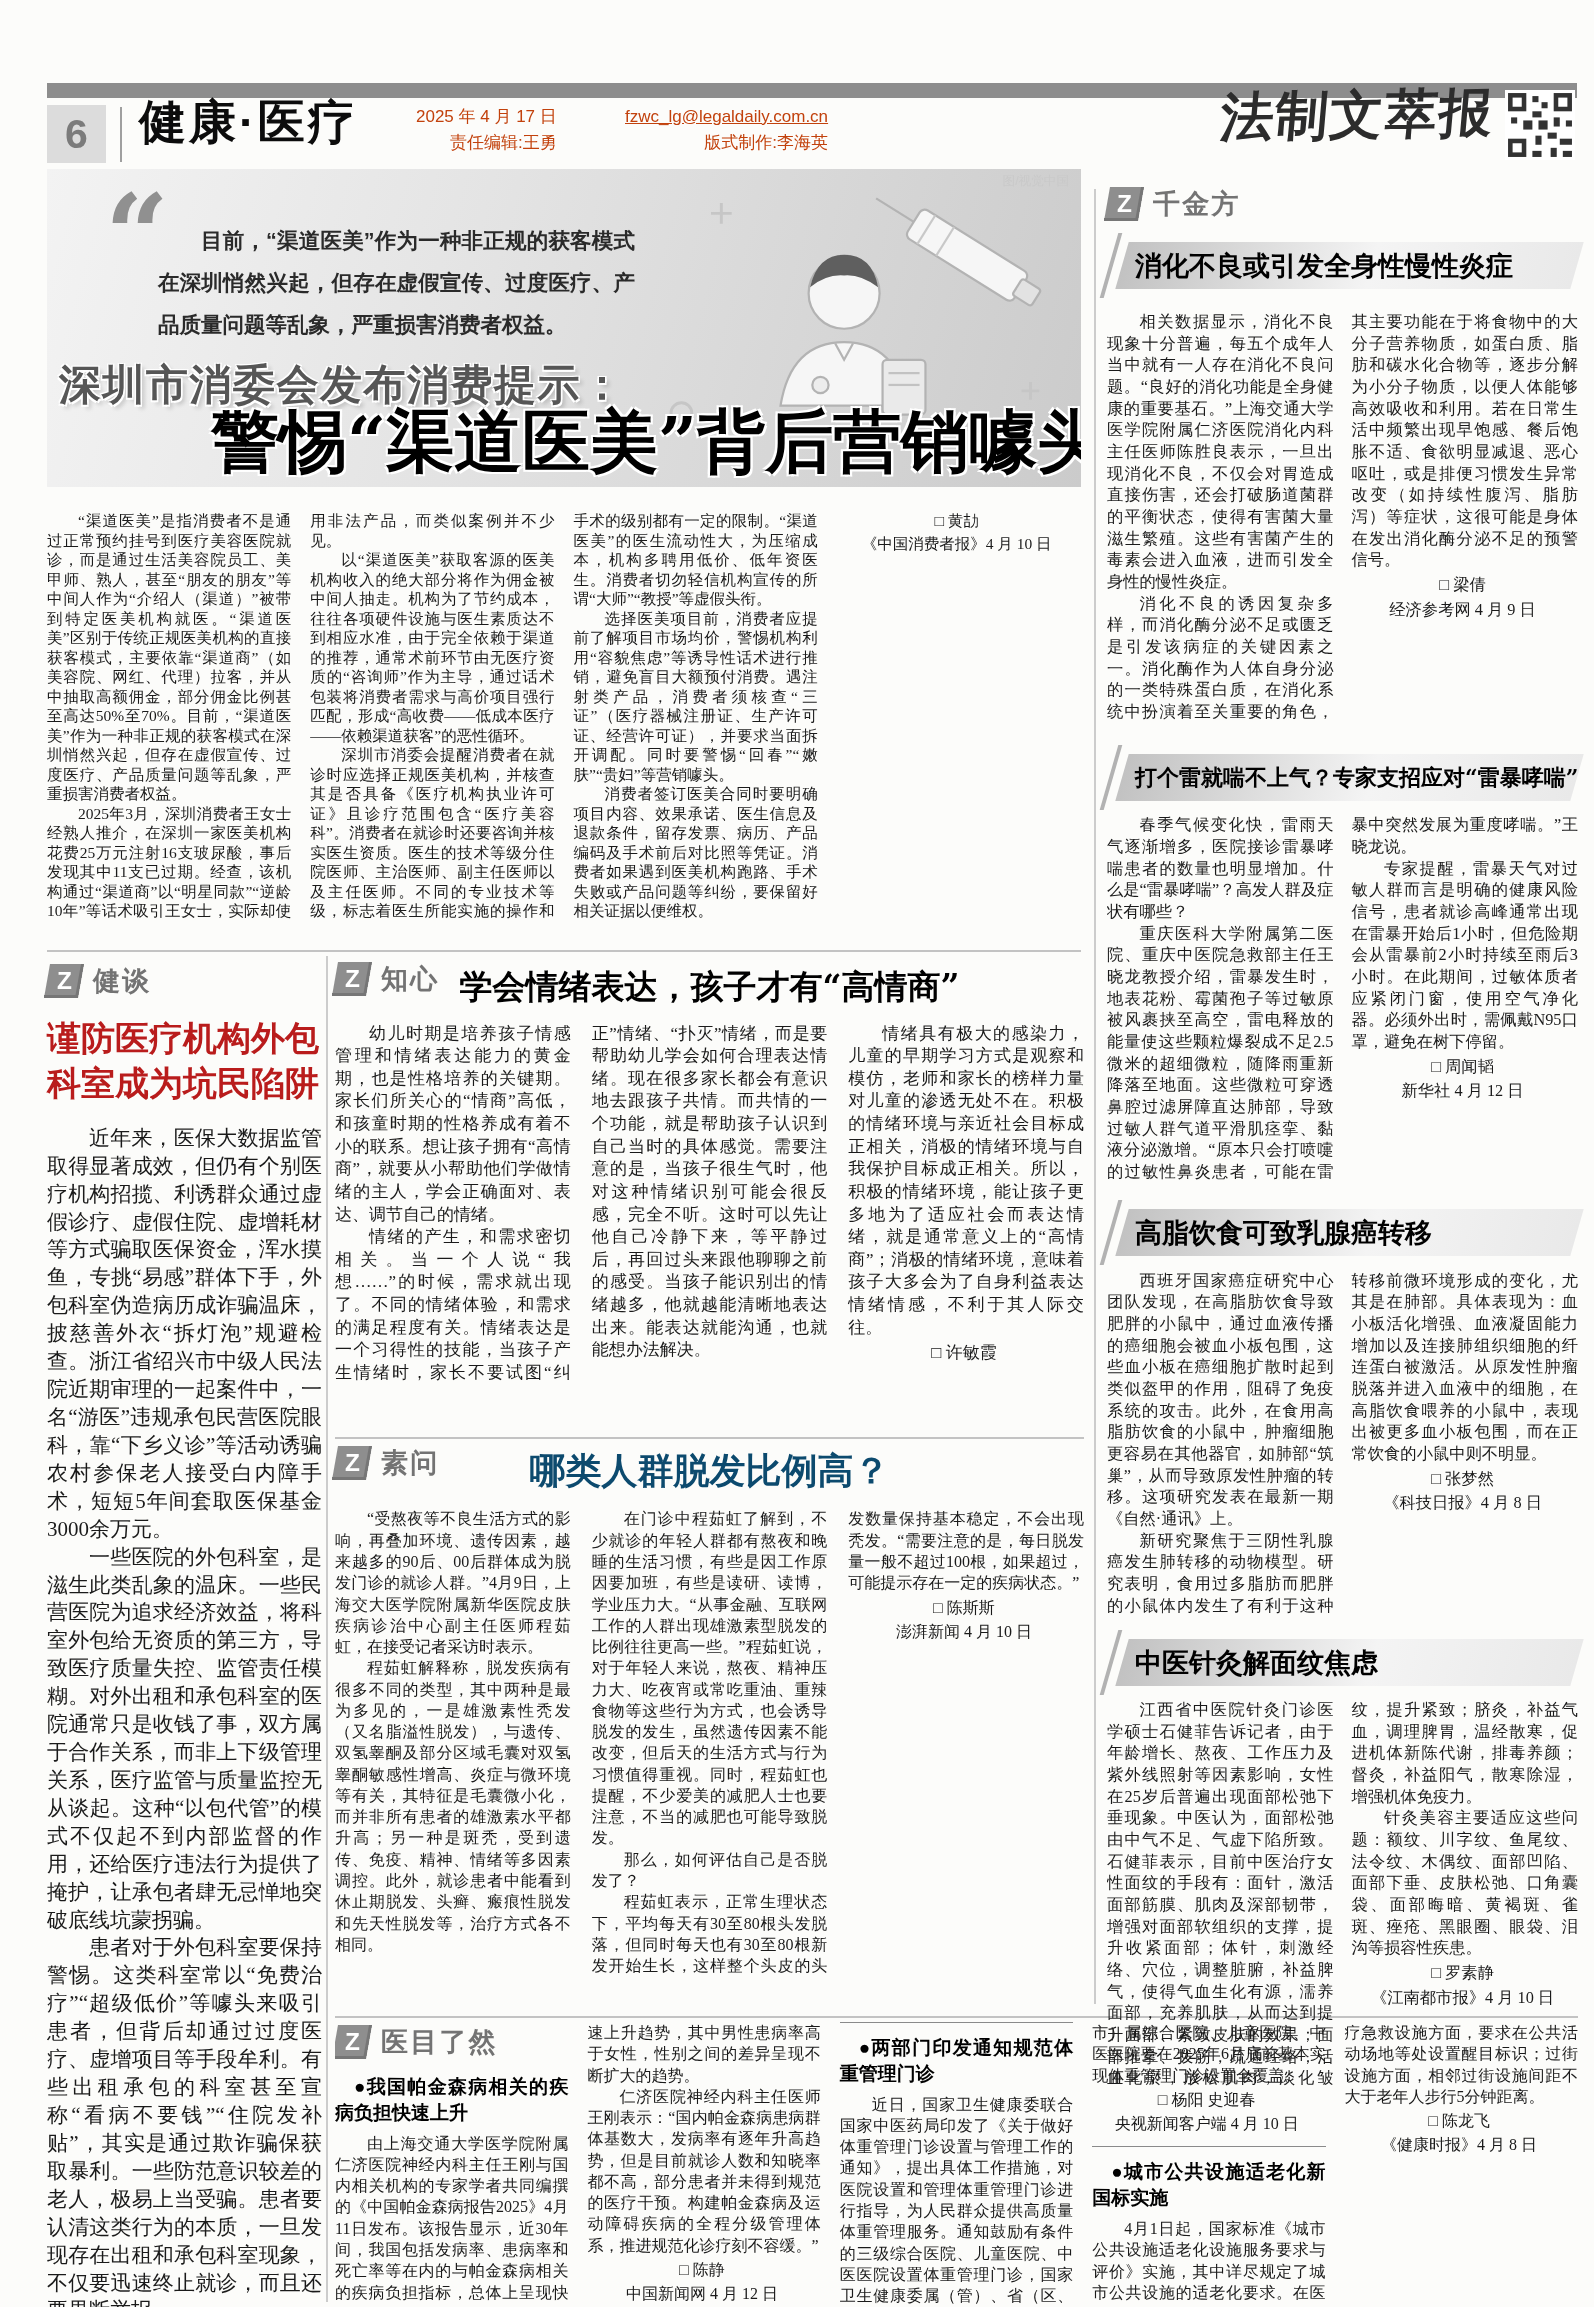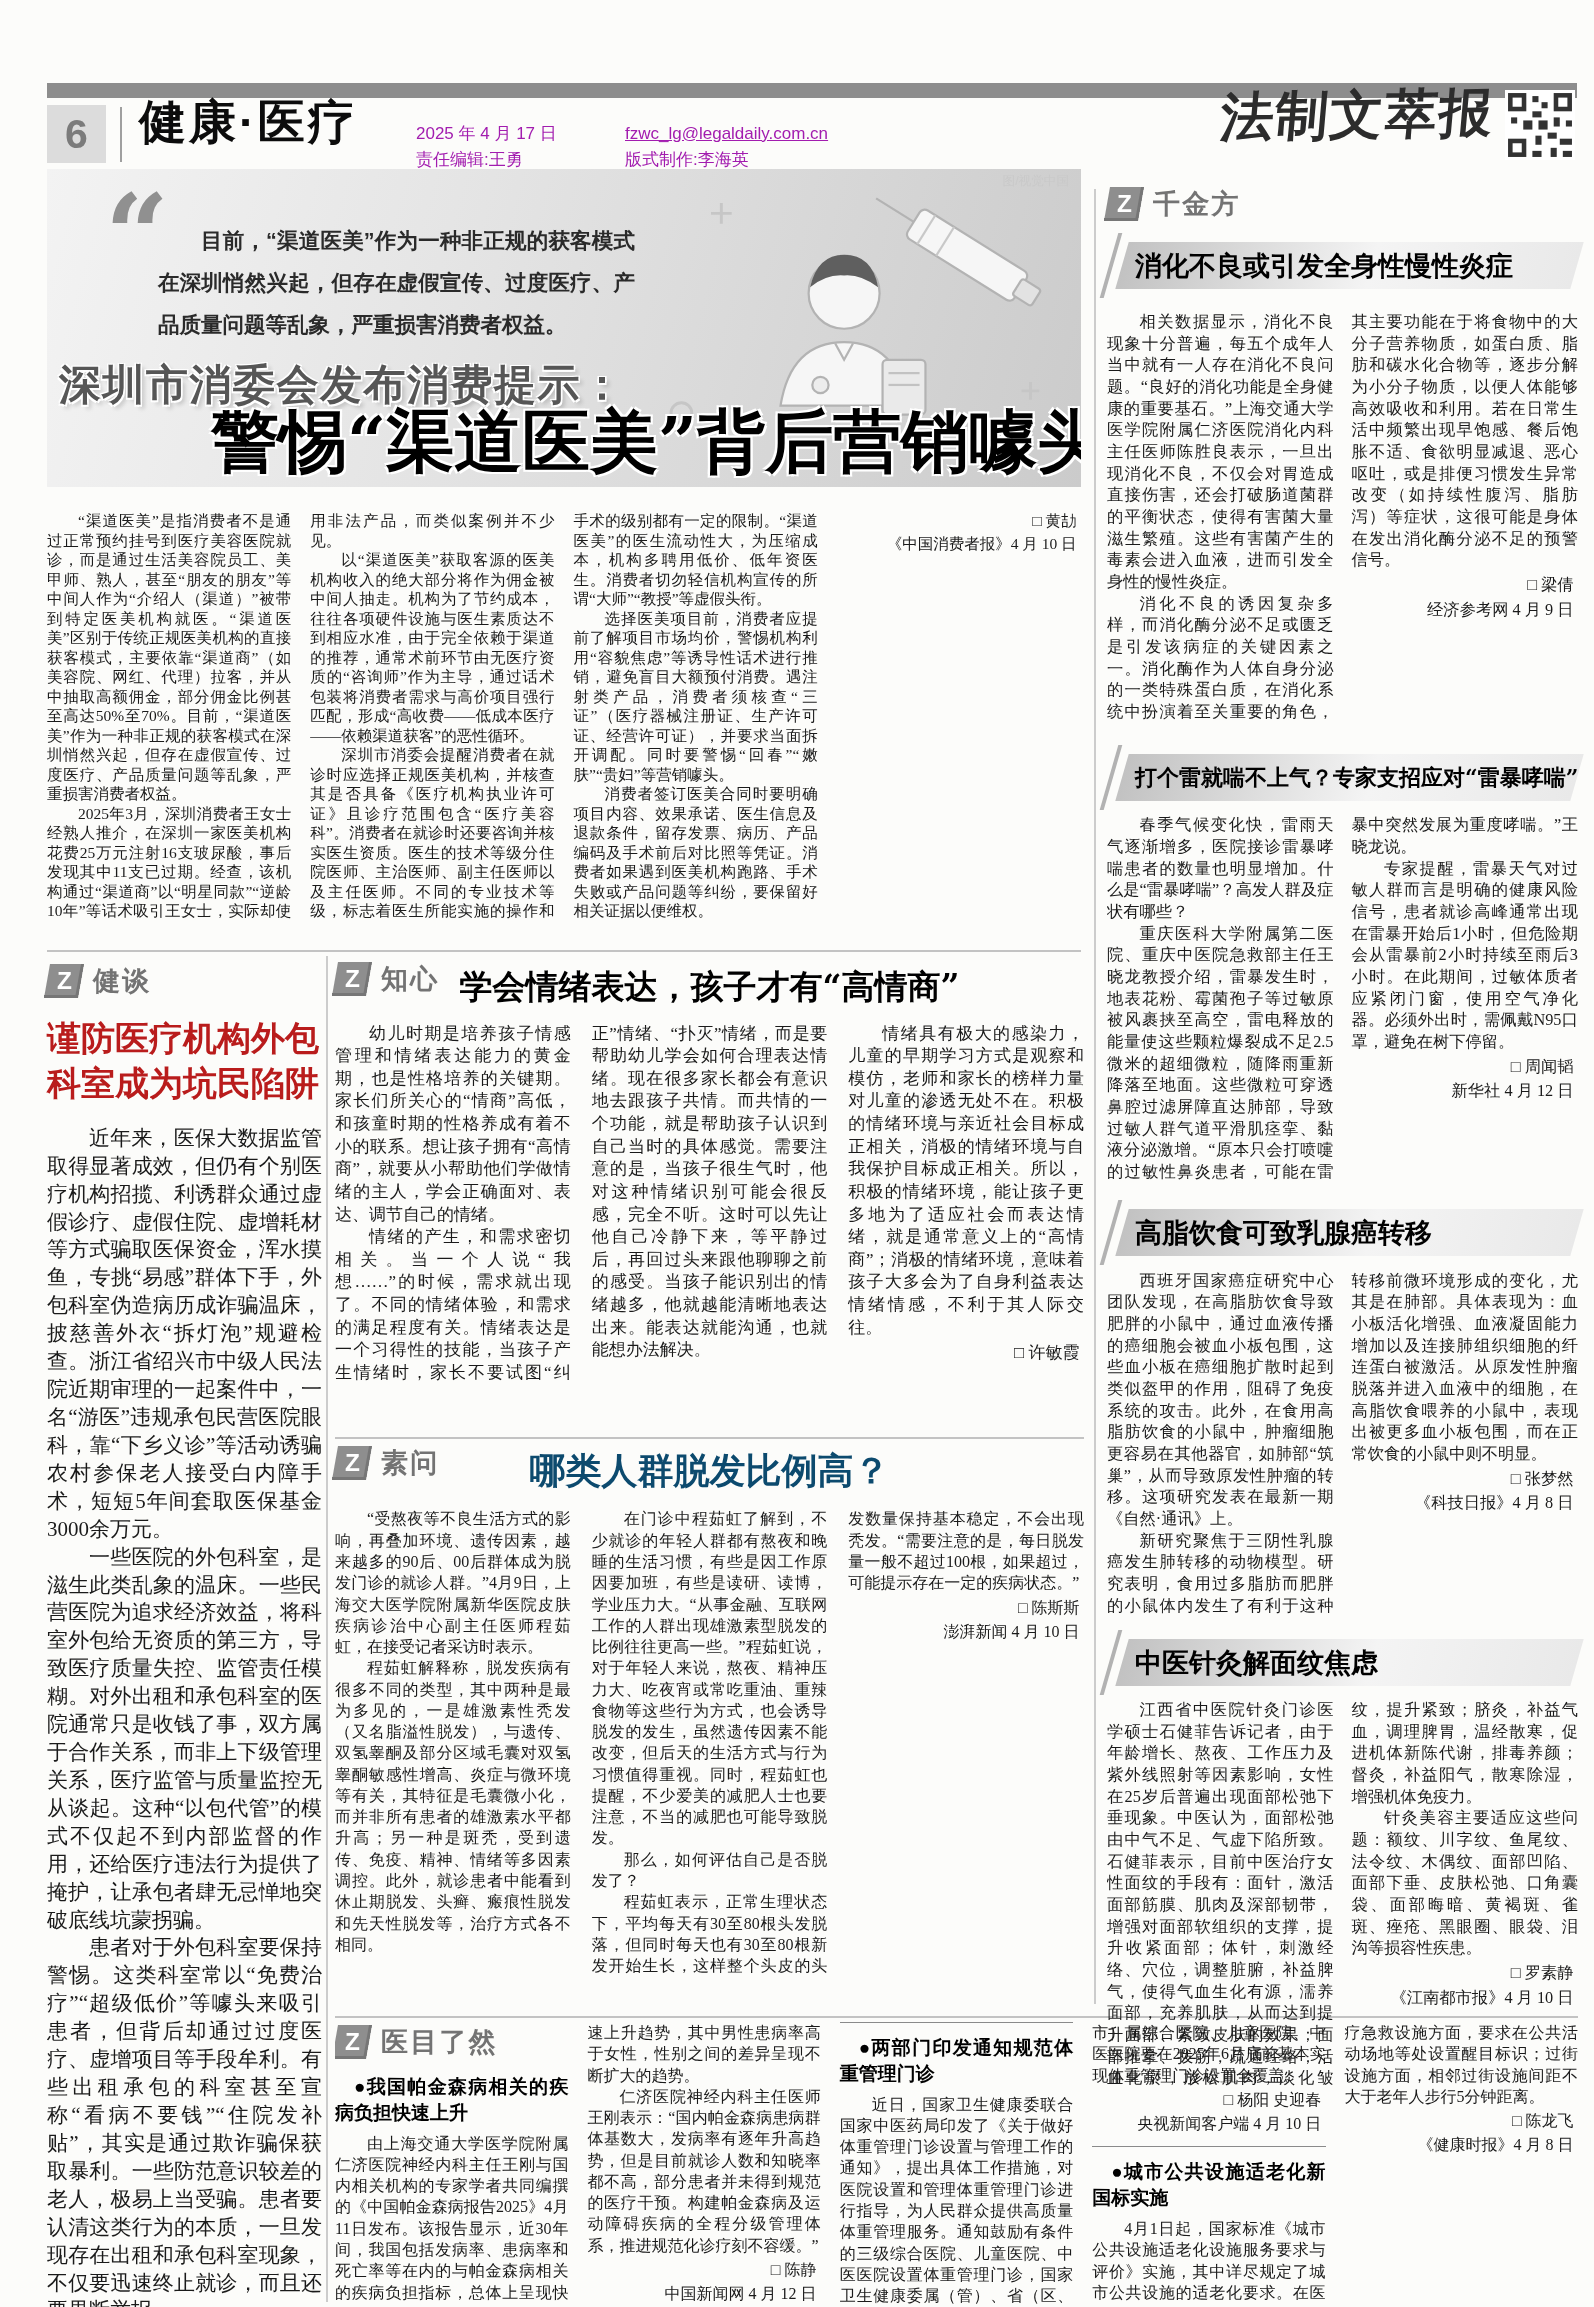--- a/index.html
+++ b/index.html
@@ -3,39 +3,39 @@
 <meta charset="utf-8">
 <style>
   html,body{margin:0;padding:0;background:#dedede;}
   .page{position:relative;width:1594px;height:2307px;background:#fcfcfa;font-family:"Liberation Serif",serif;color:#1a1a1a;overflow:hidden;margin:0 auto;}
 
   
   .topbar{position:absolute;left:47px;top:83px;width:1530px;height:15px;background:#8d8d8d;}
   .pagenum{position:absolute;left:47px;top:105px;width:59px;height:58px;background:#dcdcdc;color:#7b7b7b;font:700 41px/58px "Liberation Sans",sans-serif;text-align:center;}
   .pg-div{position:absolute;left:120px;top:107px;width:2.2px;height:55px;background:#9f9f9f;}
   .section-title{position:absolute;left:139px;top:98px;margin:0;font:900 47px/1 "Liberation Sans",sans-serif;letter-spacing:3px;color:#0c0c0c;}
-  .meta{position:absolute;top:121px;font:400 17px/1.55 "Liberation Sans",sans-serif;color:#a21caf;}
+  .meta{position:absolute;top:104px;font:400 17px/1.55 "Liberation Sans",sans-serif;color:#c2410c;text-align:right;}
   .m1{left:416px;}.m2{left:625px;}
   .email{text-decoration:underline;cursor:pointer;}
   .brand{position:absolute;top:84px;right:101px;margin:0;font:900 53px/1.15 "DejaVu Serif",serif;color:#2c2c2c;transform:skewX(-6deg) rotate(-1deg);letter-spacing:1.5px;}
   .qr{position:absolute;top:90px;right:19px;width:70px;height:70px;}
 
   
   .hero{position:absolute;left:47px;top:169px;width:1034px;height:318px;background:linear-gradient(105deg,#f3f3f3,#e4e4e4 40%,#cbcbcb);overflow:hidden;}
   .quotemark{position:absolute;left:58px;top:10.4px;font:900 111px/1 "DejaVu Serif",serif;color:#909090;}
   .quote{position:absolute;left:111px;top:52px;width:477px;margin:0;font:700 21.5px/1.95 "Liberation Sans",sans-serif;color:#2a2a2a;text-indent:2em;text-align:justify;}
   .kicker{position:absolute;left:12px;top:195px;margin:0;font:900 42px/1 "DejaVu Serif",serif;color:#565656;letter-spacing:1.5px;
     text-shadow:1.5px 1.5px 0 #fff,-1.5px -1.5px 0 #fff,1.5px -1.5px 0 #fff,-1.5px 1.5px 0 #fff,3.7px 3.7px 4.4px rgba(0,0,0,.18);text-align:right;}
   .htitle{position:absolute;left:164px;top:237px;margin:0;font:900 68px/1.05 "DejaVu Serif",serif;color:#000;white-space:nowrap;
     text-shadow:2.2px 2.2px 0 #fff,-2.2px -2.2px 0 #fff,2.2px -2.2px 0 #fff,-2.2px 2.2px 0 #fff;}
   .credit{position:absolute;right:12px;top:6px;font:400 12.6px/1 "Liberation Sans",sans-serif;color:#c9c9c9;}
 
   
   .para{margin:0;text-indent:2em;}
-  .byline{margin:3px 4.4px 0 0;text-align:right;}
+  .byline{margin:3px 4.4px 0 0;text-align:center;}
   .note{text-indent:2em;}
   .flow{text-align:justify;overflow:hidden;}
 
   .mainbody{position:absolute;left:47px;top:511px;width:1034px;height:423px;column-count:4;column-gap:19px;column-fill:auto;font-size:15.5px;line-height:1.26;}
 
   
   .hrule{position:absolute;height:1.5px;background:#c3c3c3;}
   .hr1{left:47px;top:950px;width:1034px;}
   .hr2{left:335px;top:1437px;width:749px;}
   .hr3{left:335px;top:2016px;width:1243px;}

